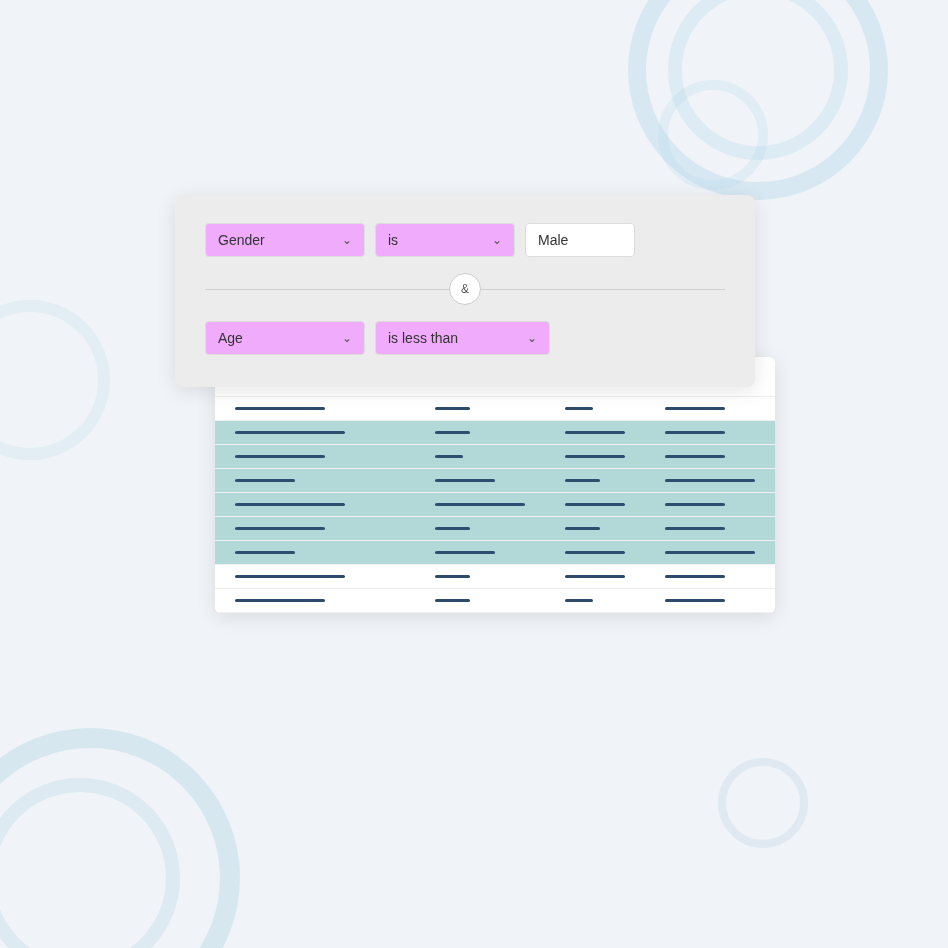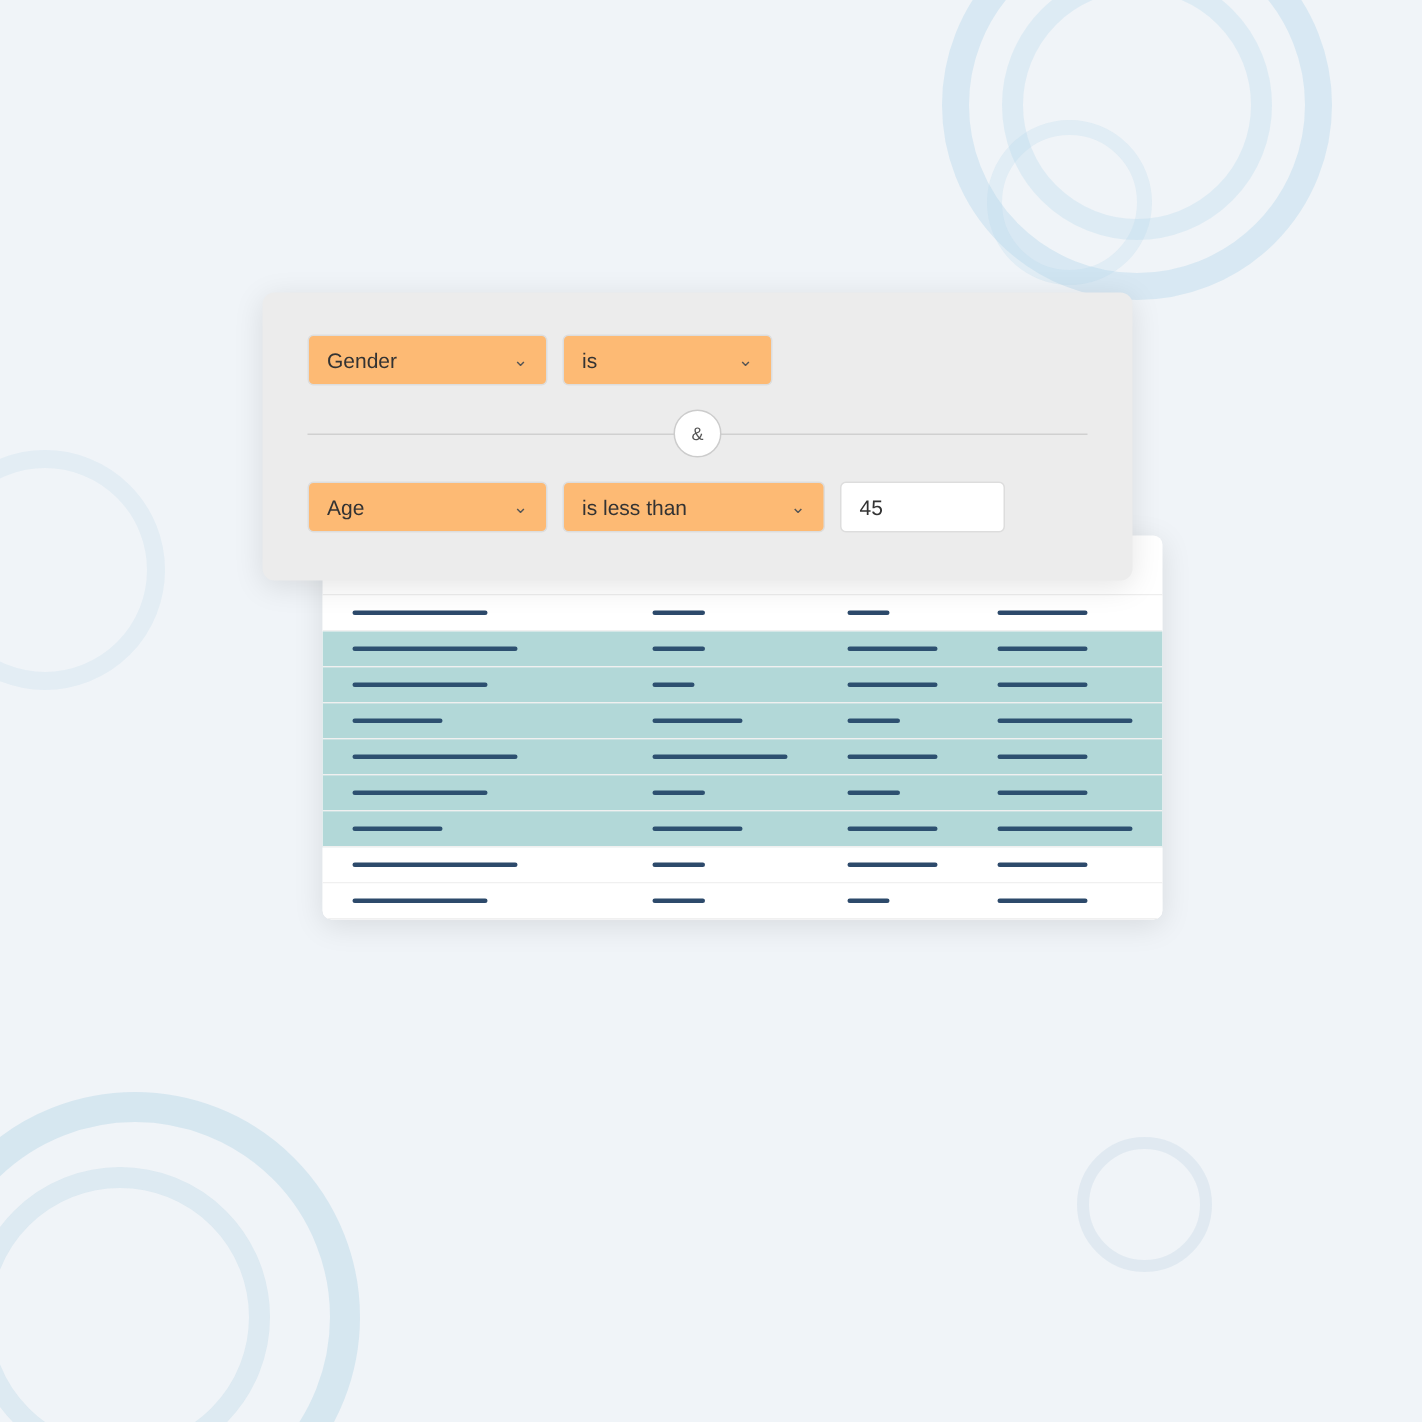--- a/index.html
+++ b/index.html
@@ -42,21 +42,21 @@
     .filter-row {
       display: flex;
       align-items: center;
       gap: 10px;
     }
 
     .filter-select {
       display: flex;
       align-items: center;
       justify-content: space-between;
-      background: #fdba74;
+      background: #f0abfc;
       border: 1px solid #ddd;
       border-radius: 4px;
       padding: 8px 12px;
       cursor: pointer;
       font-size: 14px;
       color: #333;
       user-select: none;
     }
 
     .filter-select .chevron {
@@ -208,42 +208,42 @@
       <div class="filter-select filter-select-wide">
         <span>Gender</span>
         <span class="chevron">⌄</span>
       </div>
 
       <div class="filter-select filter-select-medium">
         <span>is</span>
         <span class="chevron">⌄</span>
       </div>
 
+      <div class="filter-value-input">
+        <span>Male</span>
+      </div>
     </div>
 
     <div class="and-divider">
       <div class="and-badge">
         <span>&amp;</span>
       </div>
     </div>
 
     <div class="filter-row">
       <div class="filter-select filter-select-wide">
         <span>Age</span>
         <span class="chevron">⌄</span>
       </div>
 
       <div class="filter-select filter-select-operator">
         <span>is less than</span>
         <span class="chevron">⌄</span>
       </div>
 
-      <div class="filter-value-input">
-        <span>45</span>
-      </div>
     </div>
 
   </div>
 
   <div class="table-panel">
 
     <div class="table-header">
       <div class="table-header-cell">E-mail Address</div>
       <div class="table-header-cell">Name</div>
       <div class="table-header-cell">Age</div>

